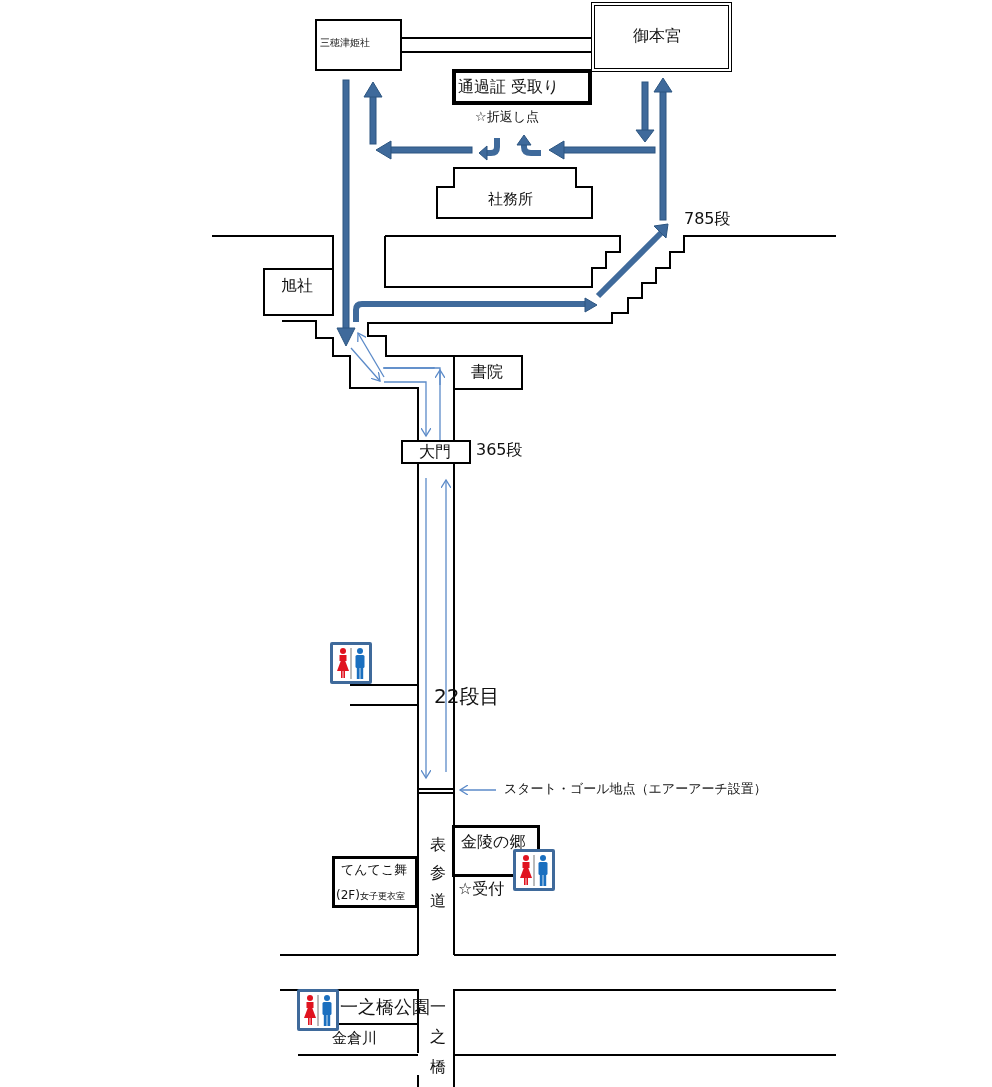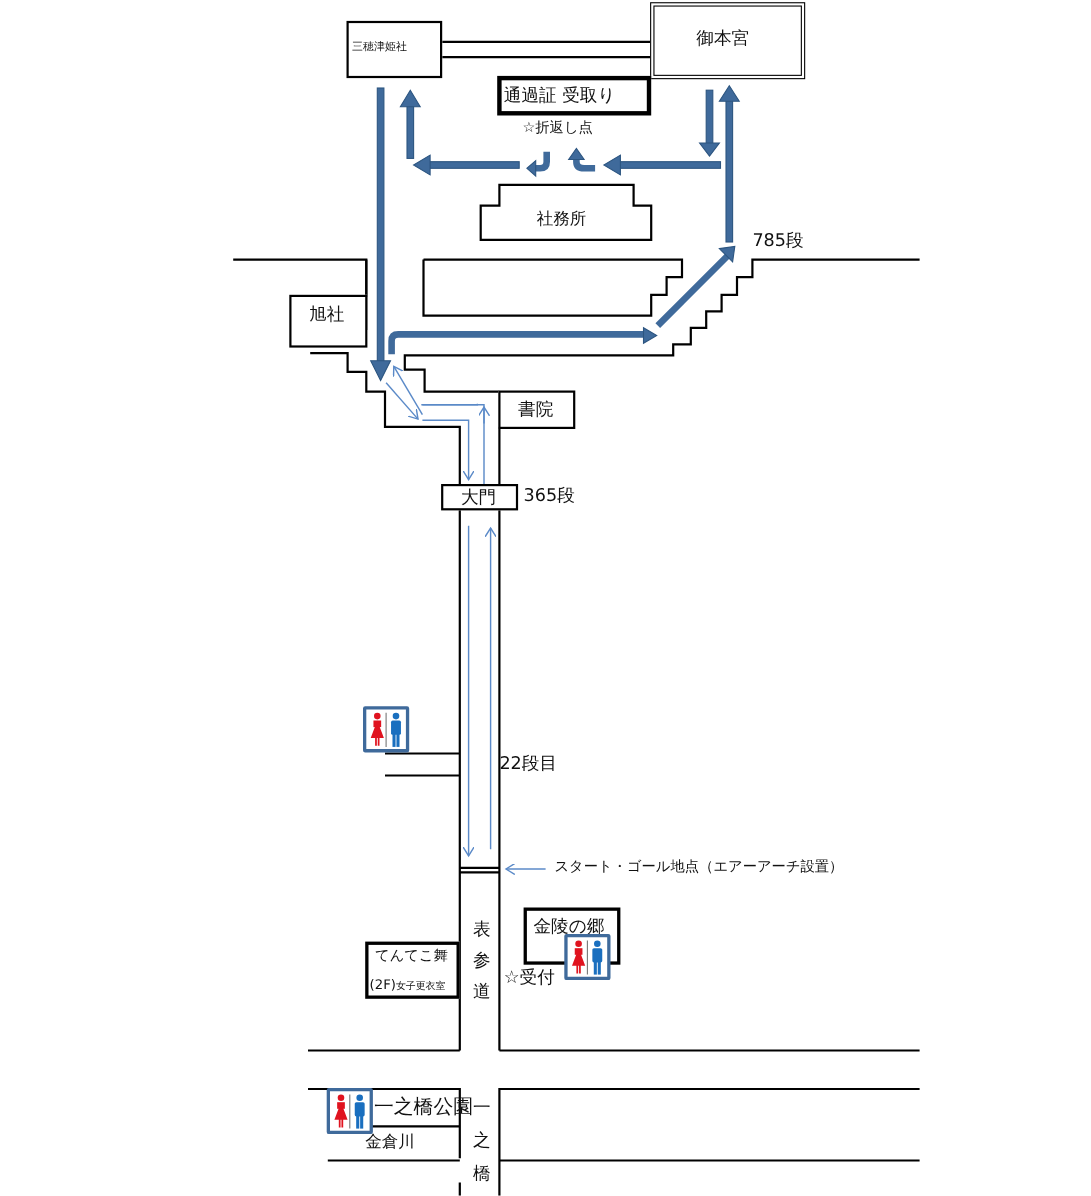--- a/index.html
+++ b/index.html
@@ -129,38 +129,38 @@
 <div class="box" style="left:453px;top:355px;width:70px;height:35px;border:2px solid #000;">
   <span class="lbl" style="left:16px;top:7px;font-size:16px;">書院</span>
 </div>
 
 <div class="box" style="left:401px;top:440px;width:70px;height:24px;border:2px solid #000;">
   <span class="lbl" style="left:16px;top:2px;font-size:16px;">大門</span>
 </div>
 
 <span class="lbl" style="left:476px;top:442px;font-size:16px;">365段</span>
 
-<span class="lbl" style="left:454px;top:686px;font-size:16px;text-align:right;">22段目</span>
+<span class="lbl" style="left:434px;top:686px;font-size:20px;text-align:right;">22段目</span>
 
 <span class="lbl" style="left:504px;top:782px;font-size:13px;">スタート・ゴール地点（エアーアーチ設置）</span>
 
 <div style="position:absolute;left:428px;top:831px;width:20px;font-size:16px;line-height:28px;text-align:center;">
   <div>表</div>
   <div>参</div>
   <div>道</div>
 </div>
 
 <div class="box" style="left:332px;top:856px;width:86px;height:52px;border:3px solid #000;">
   <span class="lbl" style="left:6px;top:4px;font-size:13px;">てんてこ舞</span>
   <span class="lbl" style="left:1px;top:27px;">
     <span style="font-size:12px;">(2F)</span><span style="font-size:9px;">女子更衣室</span>
   </span>
 </div>
 
-<div class="box" style="left:452px;top:825px;width:88px;height:52px;border:3px solid #000;margin-left:24px;">
+<div class="box" style="left:452px;top:825px;width:88px;height:52px;border:3px solid #000;">
   <span class="lbl" style="left:6px;top:6px;font-size:16px;">金陵の郷</span>
 </div>
 
 <span class="lbl" style="left:458px;top:881px;font-size:16px;">☆受付</span>
 
 <span class="lbl" style="left:340px;top:998px;font-size:18px;">一之橋公園</span>
 <span class="lbl" style="left:332px;top:1031px;font-size:15px;">金倉川</span>
 
 <div style="position:absolute;left:428px;top:992px;width:20px;font-size:16px;line-height:30px;text-align:center;">
   <div>一</div>

